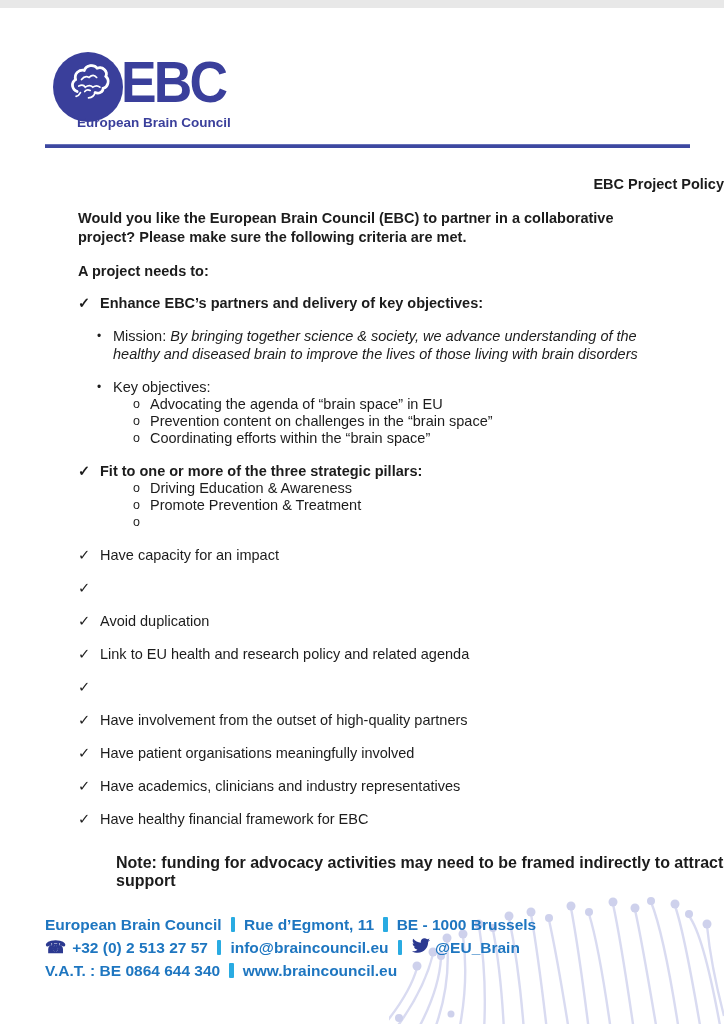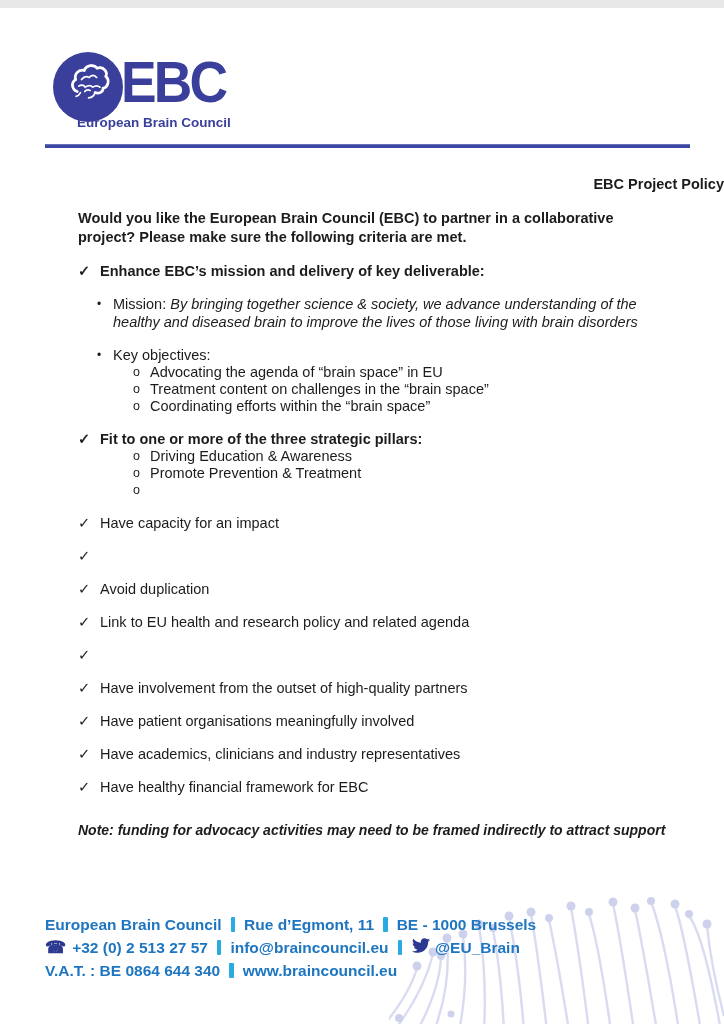--- a/index.html
+++ b/index.html
@@ -42,21 +42,21 @@
   .item .marker{flex:none;}
   .item .txt{flex:1;}
   .l1{padding-left:78px;}  .l1 .marker{width:22px;}
   .l2{padding-left:97px;}  .l2 .marker{width:16px;font-size:12px;}
   .l3{padding-left:133px;} .l3 .marker{width:17px;font-size:12.5px;line-height:17px;}
   .l3{line-height:17px;}
   .gap{margin-top:15px;}
   .bold{font-weight:700;}
   .item i{font-style:italic;}
   .note{
-    margin-top:26px;padding-left:78px;font-style:italic;font-weight:600;font-size:14px;
+    margin-top:26px;padding-left:116px;font-weight:600;font-size:16px;
   }
   
   .footer{position:absolute;left:45px;top:905px;z-index:2;}
   .fline{
     display:flex;align-items:center;height:23px;font-weight:700;font-size:15.5px;
     color:#1E76C0;white-space:nowrap;
   }
   .fline .sep{
     display:inline-block;width:4.5px;height:15px;background:#29ABE2;margin:0 9px;
     border-radius:1px;flex:none;
@@ -91,45 +91,46 @@
   <div class="logo-acronym">EBC</div>
   <div class="logo-subtitle">European Brain Council</div>
   <div class="header-rule"></div>
 
   <div class="content">
 
     <div class="doc-title">EBC Project Policy</div>
 
     <div class="intro">Would you like the European Brain Council (EBC) to partner in a collaborative project? Please make sure the following criteria are met.</div>
 
+    <div class="section-heading">A project needs to:</div>
 
     <div class="checklist">
 
       <div class="item l1 gap bold">
         <span class="marker">✓</span>
-        <span class="txt">Enhance EBC’s mission and delivery of key deliverable:</span>
+        <span class="txt">Enhance EBC’s partners and delivery of key objectives:</span>
       </div>
 
       <div class="item l2 gap">
         <span class="marker">•</span>
         <span class="txt"><span>Mission: </span><i>By bringing together science &amp; society, we advance understanding of the healthy and diseased brain to improve the lives of those living with brain disorders</i></span>
       </div>
 
       <div class="item l2 gap">
         <span class="marker">•</span>
         <span class="txt">Key objectives:</span>
       </div>
 
       <div class="item l3">
         <span class="marker">o</span>
         <span class="txt">Advocating the agenda of “brain space” in EU</span>
       </div>
       <div class="item l3">
         <span class="marker">o</span>
-        <span class="txt">Treatment content on challenges in the “brain space”</span>
+        <span class="txt">Prevention content on challenges in the “brain space”</span>
       </div>
       <div class="item l3">
         <span class="marker">o</span>
         <span class="txt">Coordinating efforts within the “brain space”</span>
       </div>
 
       <div class="item l1 gap bold">
         <span class="marker">✓</span>
         <span class="txt">Fit to one or more of the three strategic pillars:</span>
       </div>

